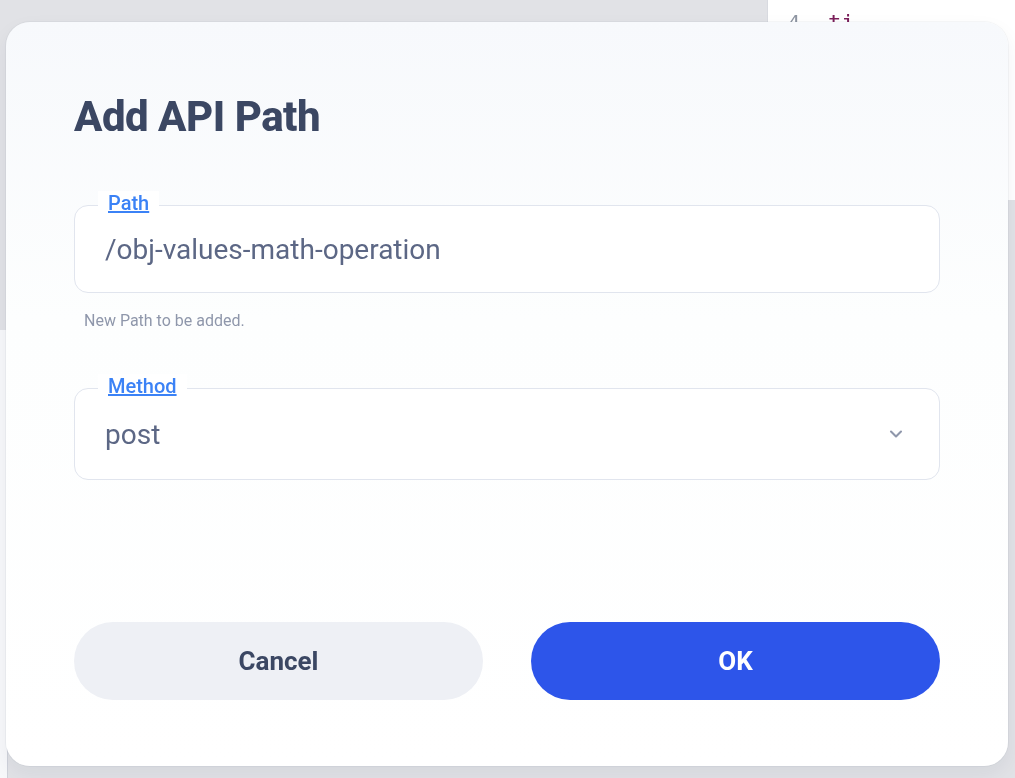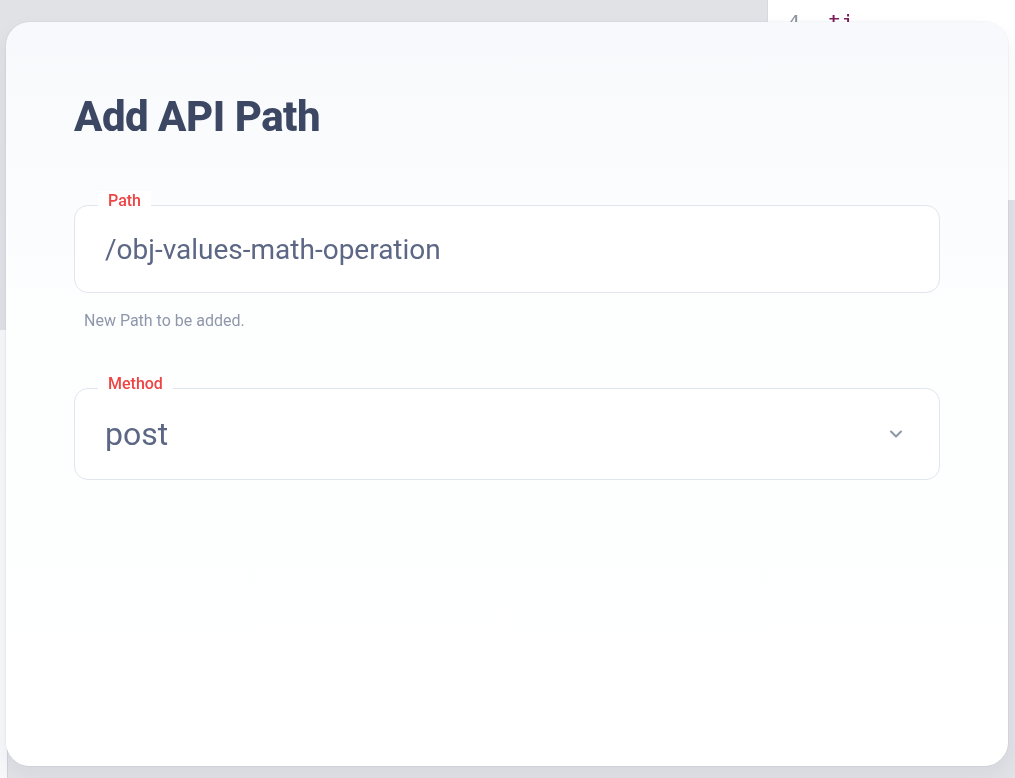--- a/index.html
+++ b/index.html
@@ -78,23 +78,24 @@
     .field-wrap {
       position: relative;
       margin-bottom: 18px;
     }
     .floating-label {
       position: absolute;
       top: -14px;
       left: 24px;
       background: #ffffff;
       padding: 0 10px;
-      font-size: 16px;
-      color: #ef4444;
+      font-size: 20px;
+      color: #3b82f6;
       font-weight: 500;
+      text-decoration: underline;
     }
     .text-input {
       width: 100%;
       height: 88px;
       border: 1px solid #e1e5ee;
       border-radius: 14px;
       padding: 0 30px;
       font-size: 28px;
       color: #5c6785;
       background: #ffffff;
@@ -110,21 +111,21 @@
     .select-wrap {
       position: relative;
       margin-bottom: 8px;
     }
     .select-box {
       width: 100%;
       height: 92px;
       border: 1px solid #e1e5ee;
       border-radius: 14px;
       padding: 0 30px;
-      font-size: 32px;
+      font-size: 28px;
       color: #5c6785;
       background: #ffffff;
       display: flex;
       align-items: center;
       justify-content: space-between;
       cursor: pointer;
     }
     .select-box .value { color: #5c6785; }
     .chevron {
       width: 26px;
@@ -189,14 +190,18 @@
       <span class="chevron">
         <svg width="20" height="20" viewBox="0 0 24 24" fill="none" stroke="currentColor" stroke-width="2.5" stroke-linecap="round" stroke-linejoin="round">
             <polyline points="6 9 12 15 18 9"></polyline>
           </svg>
       </span>
     </div>
   </div>
 
   <div class="spacer"></div>
 
+  <div class="button-row">
+    <button class="btn btn-cancel">Cancel</button>
+    <button class="btn btn-ok">OK</button>
+  </div>
 
 </div>
 
 </body></html>

